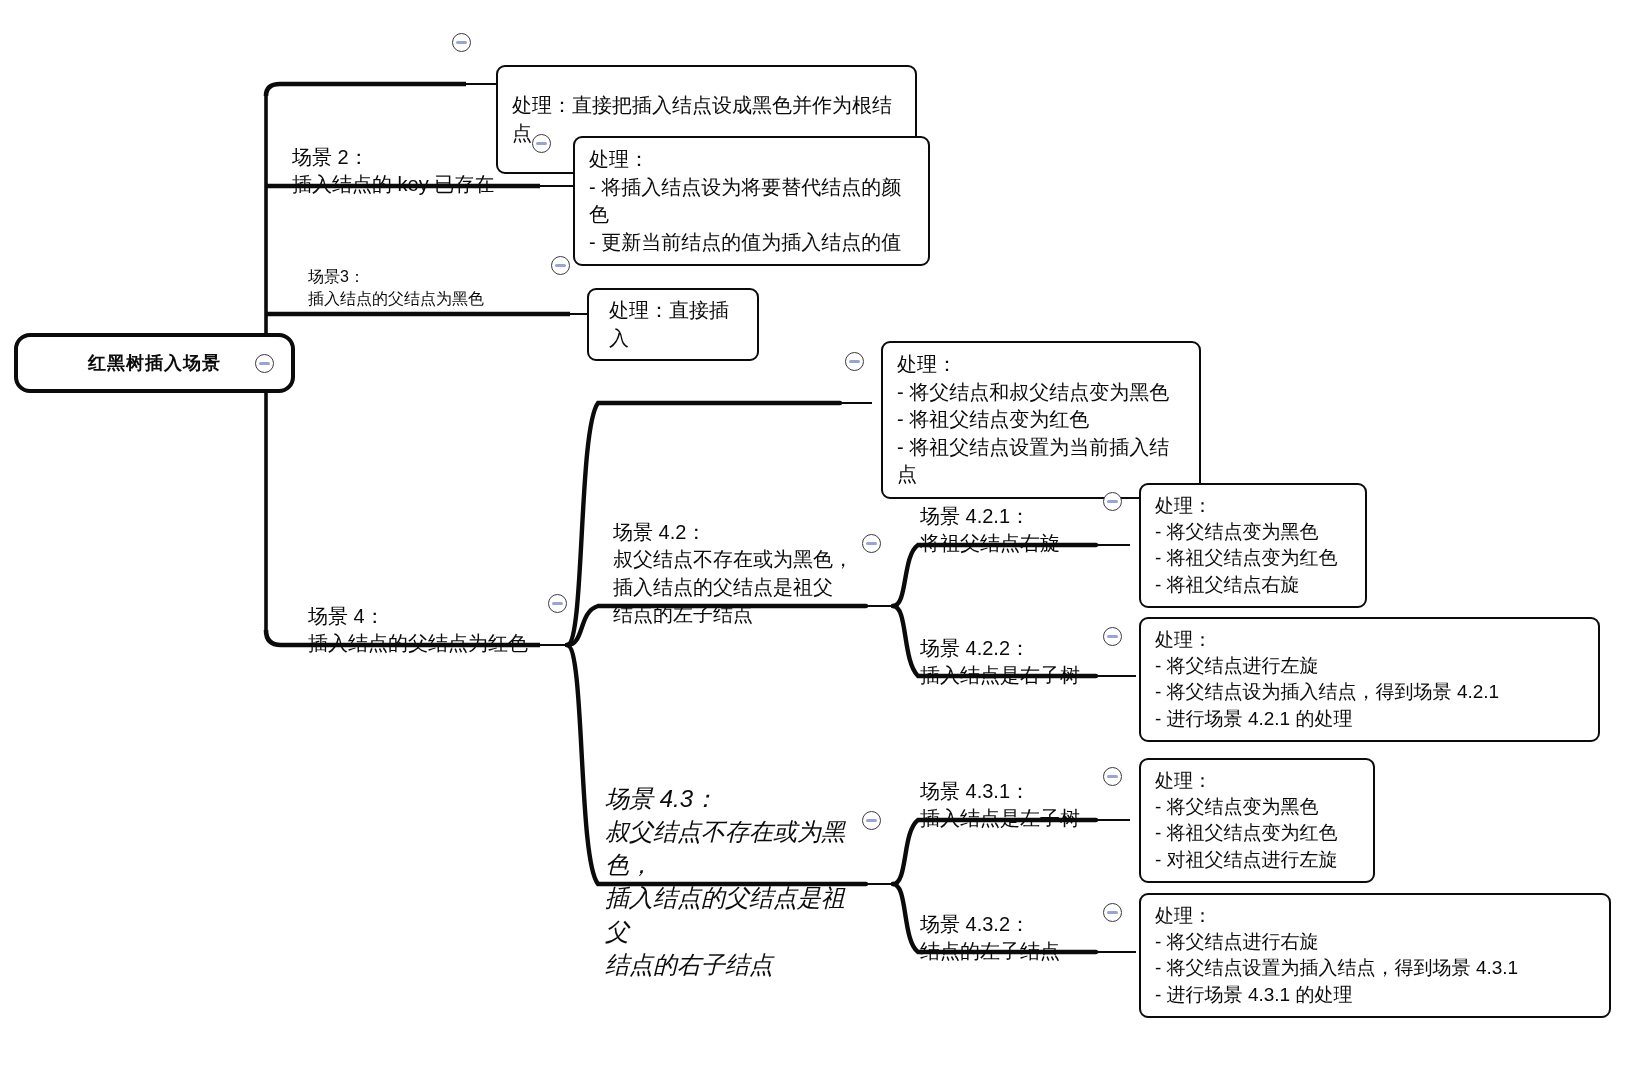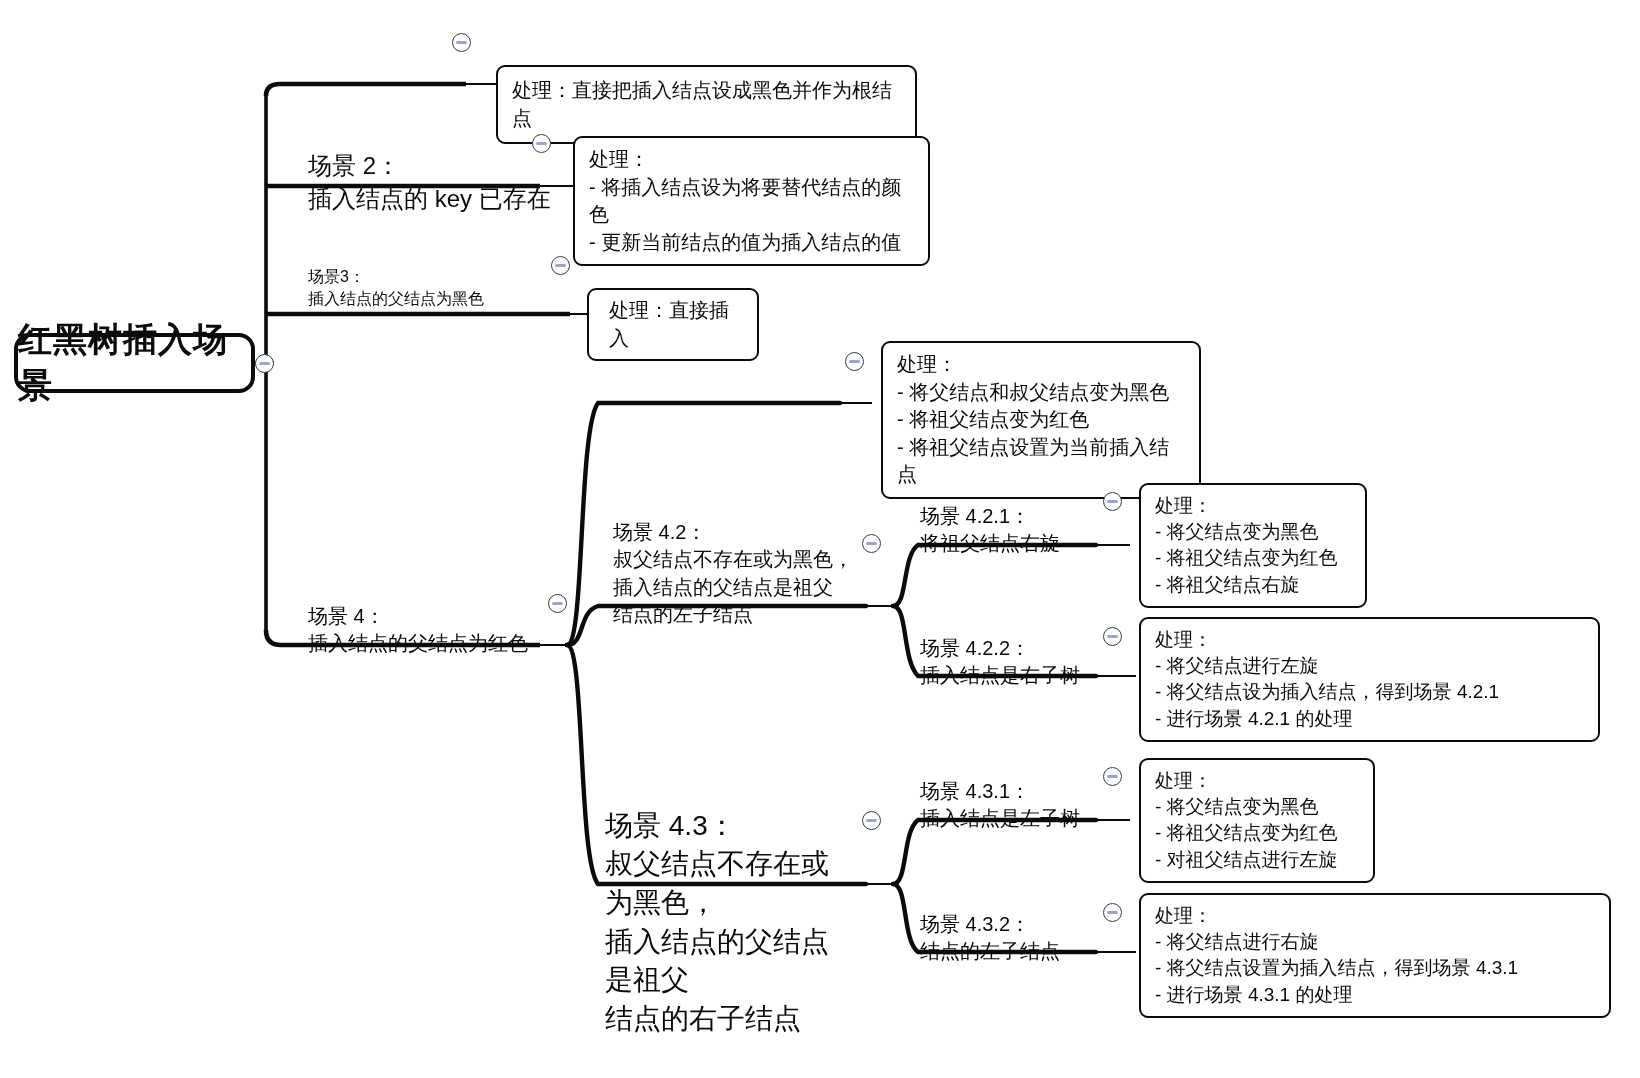--- a/index.html
+++ b/index.html
@@ -93,31 +93,31 @@
     <path d="M1096,545 L1130,545" stroke="#0b0b0b" stroke-width="2" fill="none"></path>
     <path d="M893,606 C908,606 902,660 918,676 L1096,676" stroke="#0b0b0b" stroke-width="4.4" fill="none" stroke-linecap="round"></path>
     <path d="M1096,676 L1136,676" stroke="#0b0b0b" stroke-width="2" fill="none"></path>
 
     <path d="M893,884 C908,884 902,832 918,820 L1096,820" stroke="#0b0b0b" stroke-width="4.4" fill="none" stroke-linecap="round"></path>
     <path d="M1096,820 L1130,820" stroke="#0b0b0b" stroke-width="2" fill="none"></path>
     <path d="M893,884 C908,884 902,940 918,952 L1096,952" stroke="#0b0b0b" stroke-width="4.4" fill="none" stroke-linecap="round"></path>
     <path d="M1096,952 L1136,952" stroke="#0b0b0b" stroke-width="2" fill="none"></path>
   </svg>
 
-  <div class="root-node" style="left:14px;top:333px;width:241px;height:60px;font-size:34px;">
+  <div class="root-node" style="left:14px;top:333px;width:281px;height:60px;font-size:18px;">
     <span>红黑树插入场景</span>
   </div>
   <div class="toggle" style="left:255px;top:354px;"></div>
 
   <div class="toggle" style="left:452px;top:33px;"></div>
-  <div class="boxnode" style="left:496px;top:65px;width:421px;min-height:38px;font-size:20px;padding:10px 14px;">
+  <div class="boxnode" style="left:496px;top:65px;width:421px;min-height:38px;font-size:20px;padding:25px 14px;">
     <span>处理：直接把插入结点设成黑色并作为根结点</span>
   </div>
 
-  <div class="topic" style="left:308px;top:116px;width:260px;font-size:24px;">
+  <div class="topic" style="left:292px;top:116px;width:260px;font-size:20px;">
     <span>场景 2：
 插入结点的 key 已存在</span>
   </div>
   <div class="toggle" style="left:532px;top:134px;"></div>
   <div class="boxnode" style="left:573px;top:136px;width:357px;min-height:86px;font-size:20px;padding:8px 14px;">
     <span>处理：
 - 将插入结点设为将要替代结点的颜色
 - 更新当前结点的值为插入结点的值</span>
   </div>
 
@@ -169,21 +169,21 @@
 插入结点是右子树</span>
   </div>
   <div class="toggle" style="left:1103px;top:627px;"></div>
   <div class="boxnode" style="left:1139px;top:617px;width:461px;min-height:114px;font-size:19px;padding:8px 14px;">
     <span>处理：
 - 将父结点进行左旋
 - 将父结点设为插入结点，得到场景 4.2.1
 - 进行场景 4.2.1 的处理</span>
   </div>
 
-  <div class="topic" style="left:605px;top:768px;width:245px;font-size:28px;">
+  <div class="topic" style="left:605px;top:749px;width:245px;font-size:24px;font-style:italic;">
     <span>场景 4.3：
 叔父结点不存在或为黑色，
 插入结点的父结点是祖父
 结点的右子结点</span>
   </div>
   <div class="toggle" style="left:862px;top:811px;"></div>
 
   <div class="topic" style="left:920px;top:750px;width:210px;font-size:20px;">
     <span>场景 4.3.1：
 插入结点是左子树</span>

